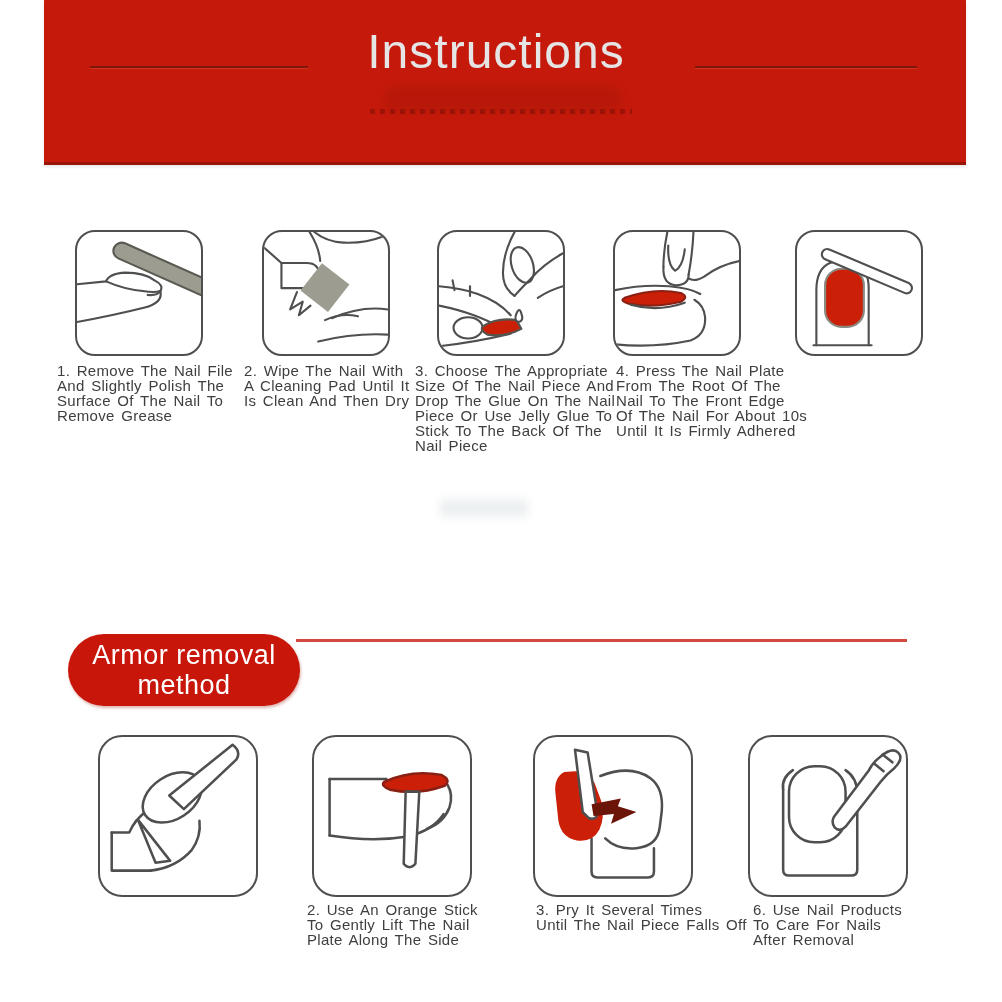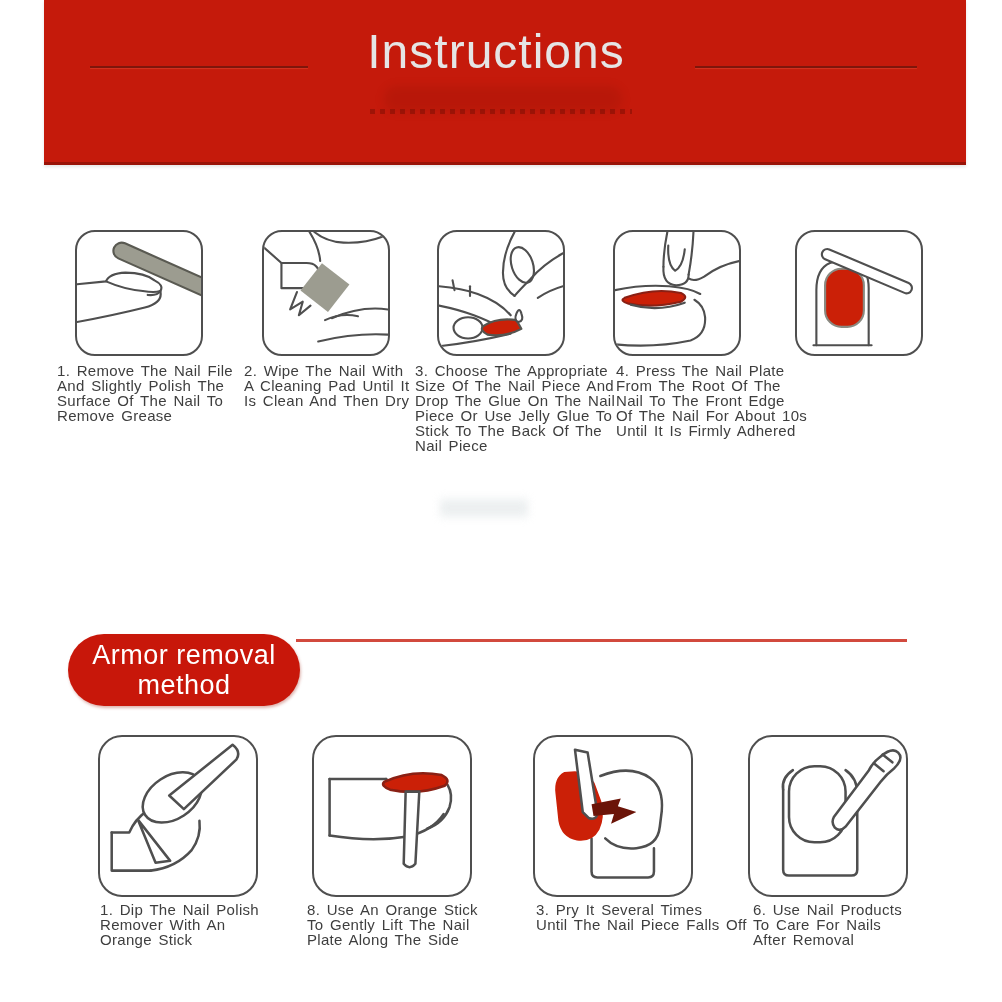--- a/index.html
+++ b/index.html
@@ -206,24 +206,21 @@
         <path d="M34 54 L34 136 Q34 142 40 142 L104 142 Q110 142 110 136 L110 58"></path>
         <path d="M110 58 Q110 42 98 34"></path>
         <rect x="40" y="30" width="58" height="78" rx="26" fill="#ffffff" stroke="#4f4f4f"></rect>
         <path d="M86 82 L122 34 Q126 26 134 20 Q146 10 152 16 Q158 22 148 32 Q140 38 134 46 L98 92 Q92 98 87 93 Q83 88 86 82 Z" fill="#ffffff"></path>
         <path d="M127 27 Q132 31 137 35"></path>
         <path d="M136 18 Q141 22 146 26"></path>
       </g>
     </svg>
   </div>
 
-  <div class="caption r2" style="left:100px">1. Dip The Nail Polish
-Remover With An
-Orange Stick</div>
-  <div class="caption r2" style="left:307px">8. Use An Orange Stick
+  <div class="caption r2" style="left:307px">2. Use An Orange Stick
 To Gently Lift The Nail
 Plate Along The Side</div>
   <div class="caption r2" style="left:536px">3. Pry It Several Times
 Until The Nail Piece Falls Off</div>
   <div class="caption r2" style="left:753px">6. Use Nail Products
 To Care For Nails
 After Removal</div>
 
 </div>
 

